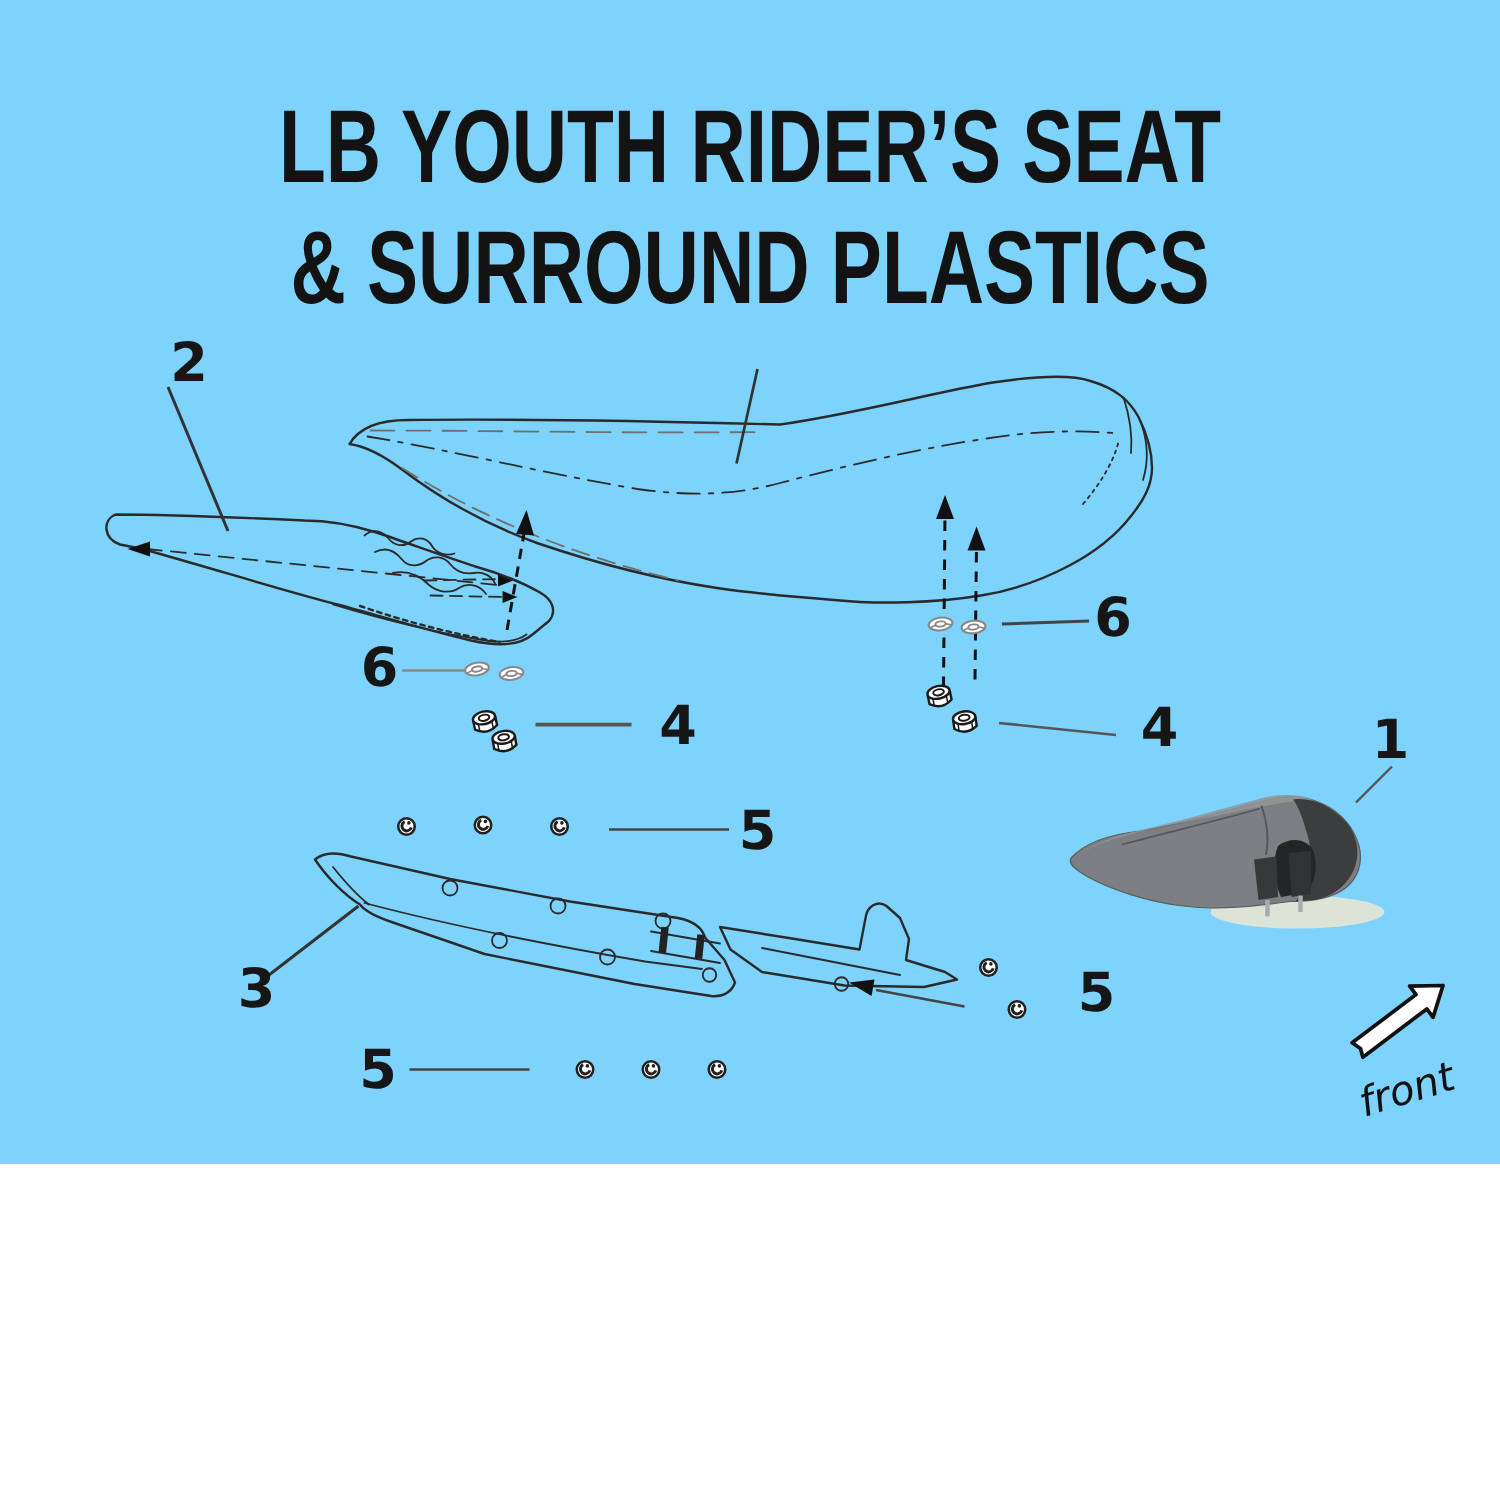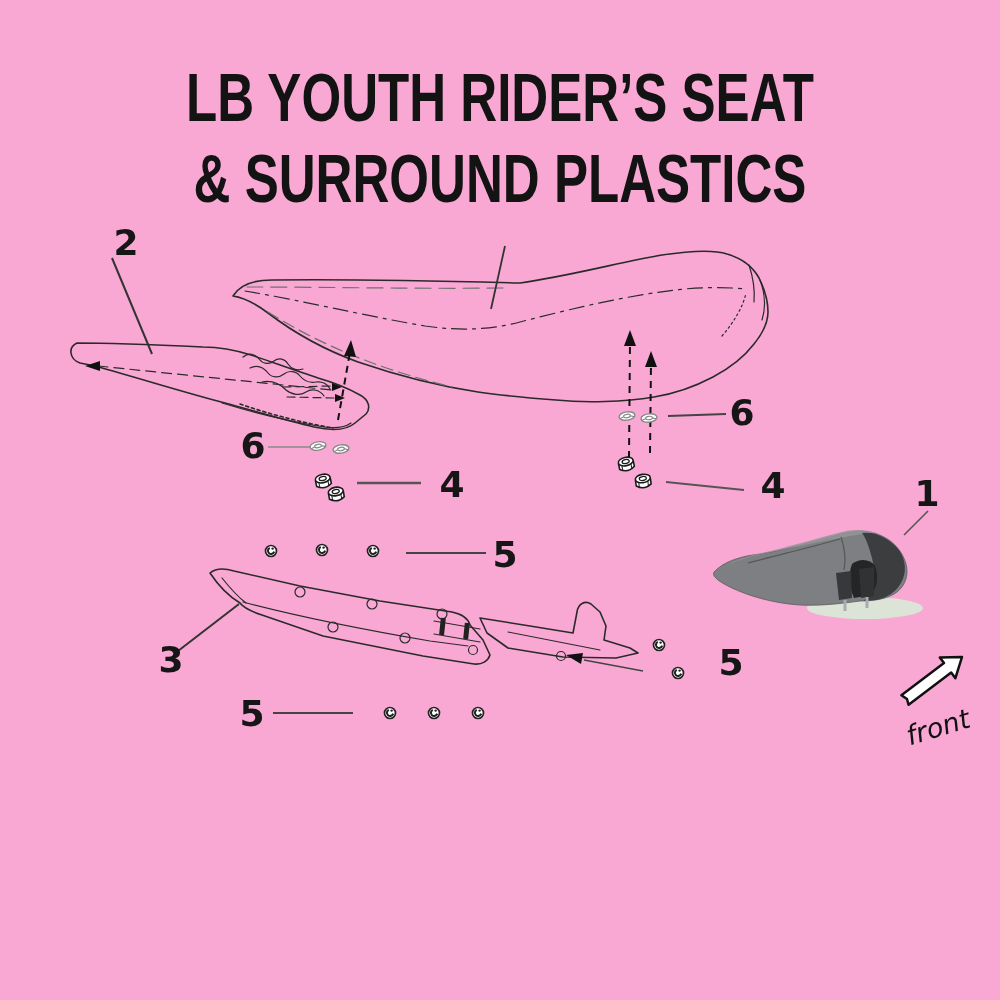--- a/index.html
+++ b/index.html
@@ -1,17 +1,17 @@
 <!DOCTYPE html>
 <html><head>
 <meta charset="utf-8">
 <style>
   html,body{margin:0;padding:0;background:#fff;}
   .canvas{
-    position:relative;width:1000px;height:1000px;background:#f9a8d4;
+    position:relative;width:1000px;height:776px;background:#7dd3fc;
     font-family:"DejaVu Sans",sans-serif;overflow:hidden;
   }
   .artwork{position:absolute;left:0;top:0;width:1000px;height:1000px;}
   .title{
     position:absolute;left:0;top:58px;width:1000px;text-align:center;
     color:#131313;
   }
   .title-line{
     font-family:"Liberation Sans",sans-serif;
     font-weight:800;font-size:69px;line-height:1.17;white-space:nowrap;

